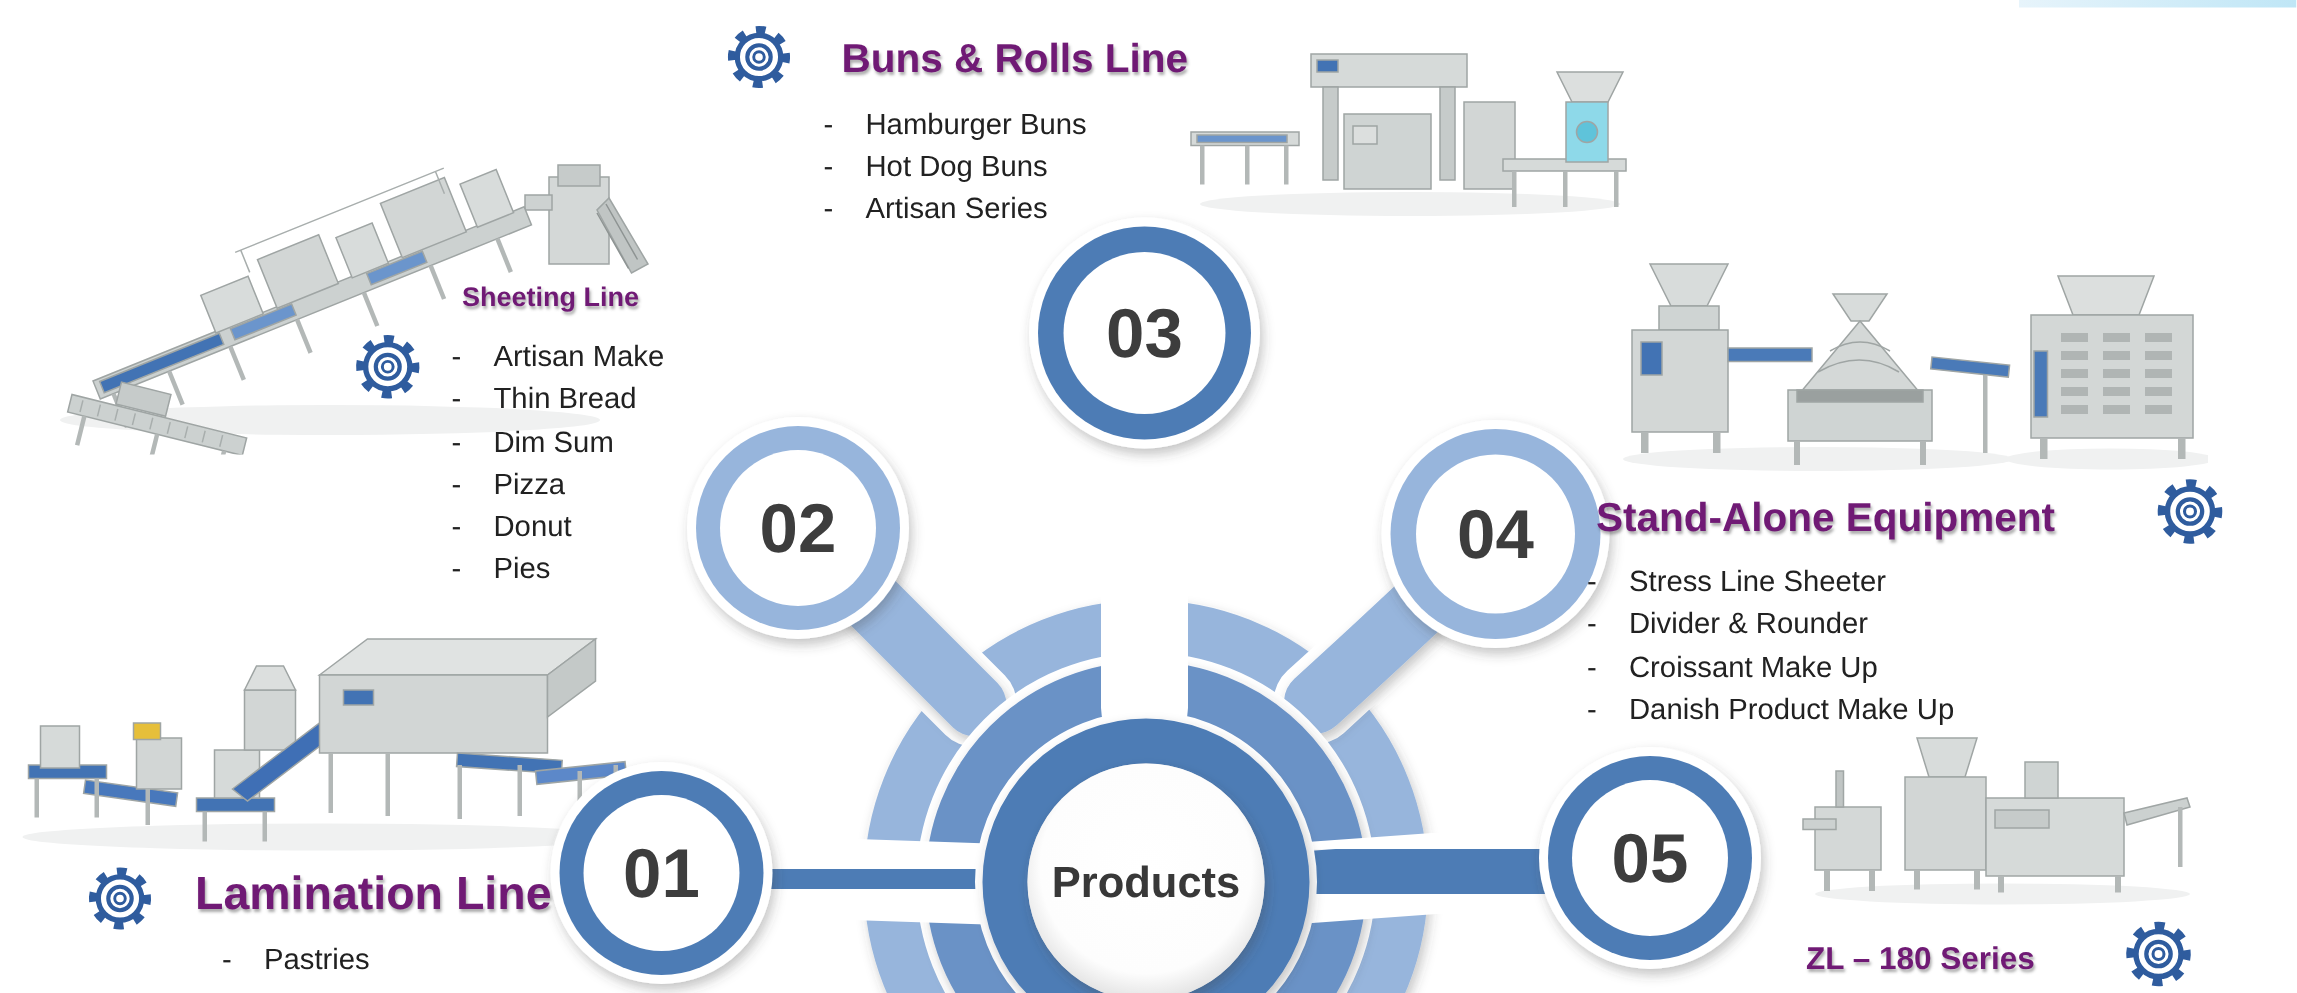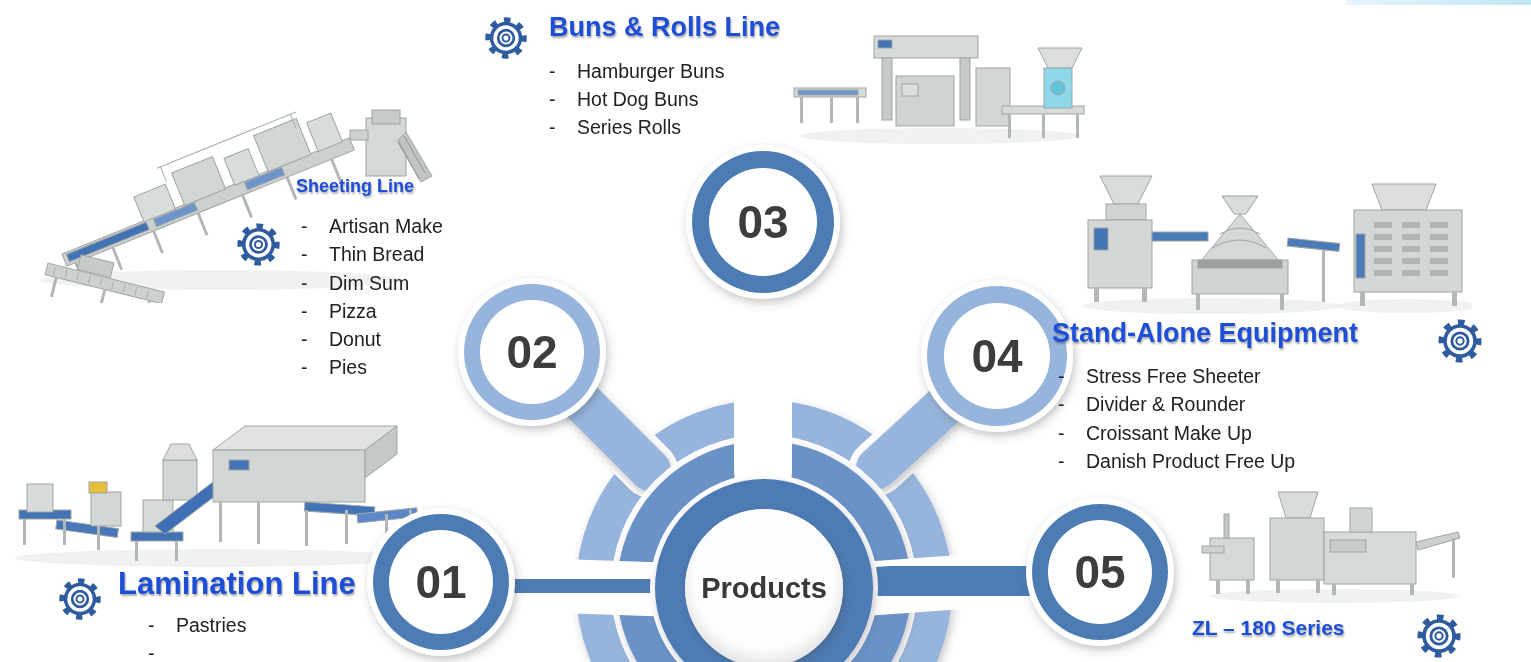--- a/index.html
+++ b/index.html
@@ -6,21 +6,21 @@
   body{
     width:1531px;height:662px;position:relative;overflow:hidden;
     background:#ffffff;
     font-family:"Liberation Sans",sans-serif;
   }
   .abs{position:absolute;}
   .machine{z-index:1;}
   #hub-svg{position:absolute;left:0;top:0;z-index:2;}
   .section{z-index:3;}
   .section-title{
-    margin:0;font-weight:700;color:#1d4ed8;
+    margin:12px;font-weight:700;color:#701a75;
     text-shadow:1px 2px 2px rgba(70,70,70,.45);
     white-space:nowrap;
   }
   .items{list-style:none;margin:0;padding:0;color:#212121;font-size:19.5px;}
   .items li{display:flex;align-items:baseline;}
   .dash{flex:0 0 28px;width:28px;}
   .gear{display:block;}
   #top-strip{right:0;top:0;width:185px;height:5px;z-index:4;
     background:linear-gradient(90deg,#e7f4fb,#bfe6f6);}
   .num-text{font-family:"Liberation Sans",sans-serif;font-weight:700;fill:#3d3d3d;}
@@ -327,21 +327,21 @@
     <li>
         <span class="dash">-</span>
         <span>Hamburger Buns</span>
       </li>
     <li>
         <span class="dash">-</span>
         <span>Hot Dog Buns</span>
       </li>
     <li>
         <span class="dash">-</span>
-        <span>Series Rolls</span>
+        <span>Artisan Series</span>
       </li>
   </ul>
 </div>
 
 <svg class="abs section gear" style="left:233px;top:219px" width="51" height="51">
     <use href="#gear"></use>
   </svg>
 <div class="abs section" style="left:296px;top:176px">
   <h2 class="section-title" style="font-size:18px">Sheeting Line</h2>
   <ul class="items" style="margin:15px 0 0 5px;line-height:28.3px">
@@ -370,33 +370,33 @@
         <span>Pies</span>
       </li>
   </ul>
 </div>
 
 <div class="abs section" style="left:1052px;top:318px">
   <h2 class="section-title" style="font-size:27px">Stand-Alone Equipment</h2>
   <ul class="items" style="margin:13px 0 0 6px;line-height:28.4px">
     <li>
         <span class="dash">-</span>
-        <span>Stress Free Sheeter</span>
+        <span>Stress Line Sheeter</span>
       </li>
     <li>
         <span class="dash">-</span>
         <span>Divider &amp; Rounder</span>
       </li>
     <li>
         <span class="dash">-</span>
         <span>Croissant Make Up</span>
       </li>
     <li>
         <span class="dash">-</span>
-        <span>Danish Product Free Up</span>
+        <span>Danish Product Make Up</span>
       </li>
   </ul>
 </div>
 <svg class="abs section gear" style="left:1434px;top:315px" width="52" height="52">
     <use href="#gear"></use>
   </svg>
 
 <svg class="abs section gear" style="left:55px;top:574px" width="50" height="50">
     <use href="#gear"></use>
   </svg>

